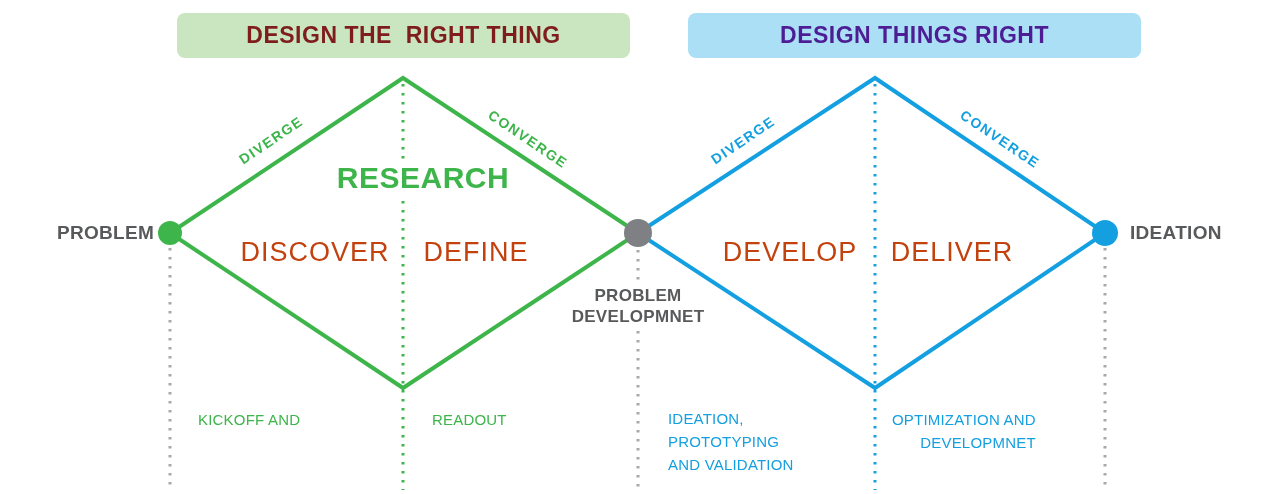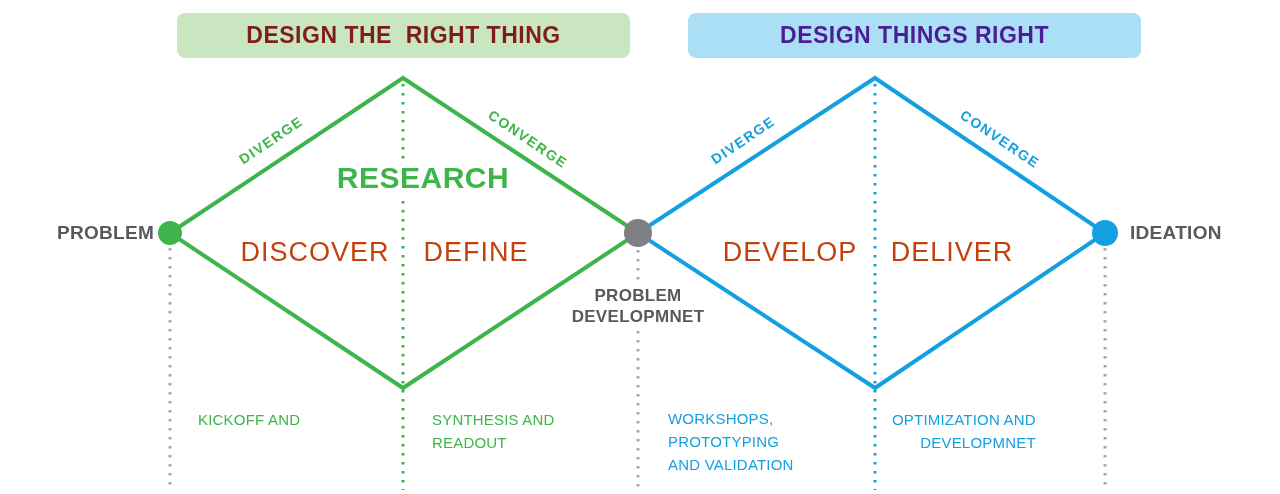--- a/index.html
+++ b/index.html
@@ -90,25 +90,24 @@
   <div class="lbl center node-label-center" style="left:638px;top:306px;">
     <span style="display:block;">PROBLEM</span>
     <span style="display:block;">DEVELOPMNET</span>
   </div>
   <div class="lbl node-label" style="left:1130px;top:233px;transform:translateY(-50%);">IDEATION</div>
 
   <div class="activity t-green" style="left:198px;top:408px;">
     <span>KICKOFF AND</span>
   </div>
   <div class="activity t-green" style="left:432px;top:408px;">
-    <span>SYNTHESIS AND</span>
     <span>READOUT</span>
   </div>
   <div class="activity t-blue" style="left:668px;top:407px;">
-    <span>WORKSHOPS,</span>
+    <span>IDEATION,</span>
     <span>PROTOTYPING</span>
     <span>AND VALIDATION</span>
   </div>
   <div class="activity t-blue" style="left:892px;top:408px;text-align:right;">
     <span>OPTIMIZATION AND</span>
     <span>DEVELOPMNET</span>
   </div>
 
 </div>
 

